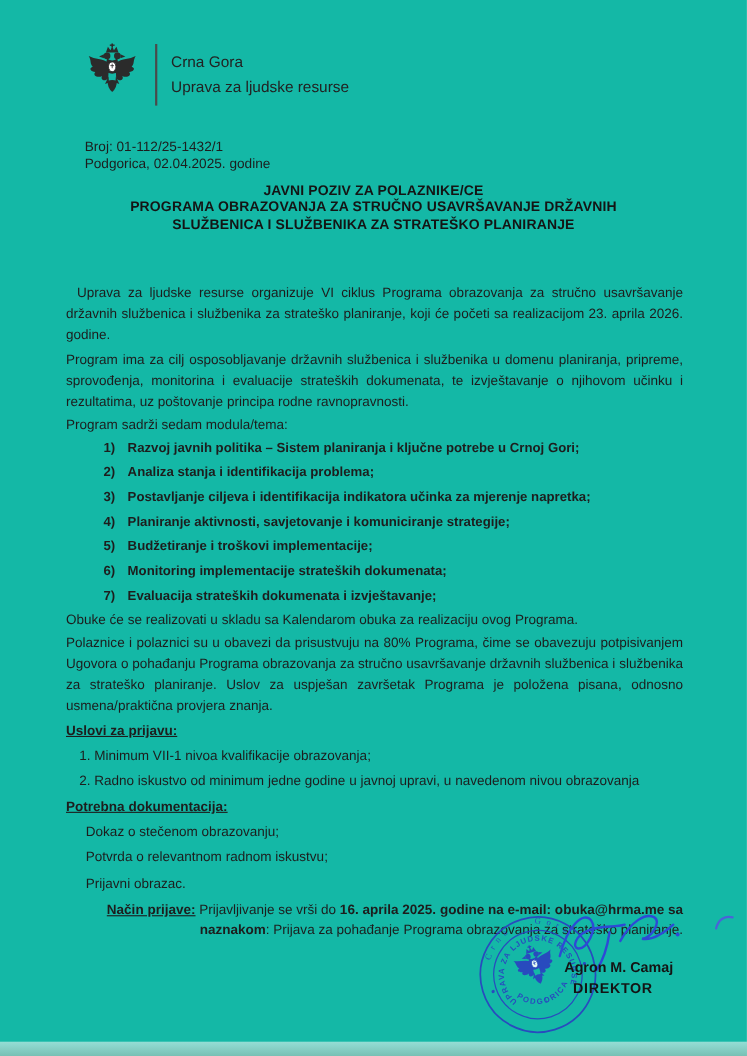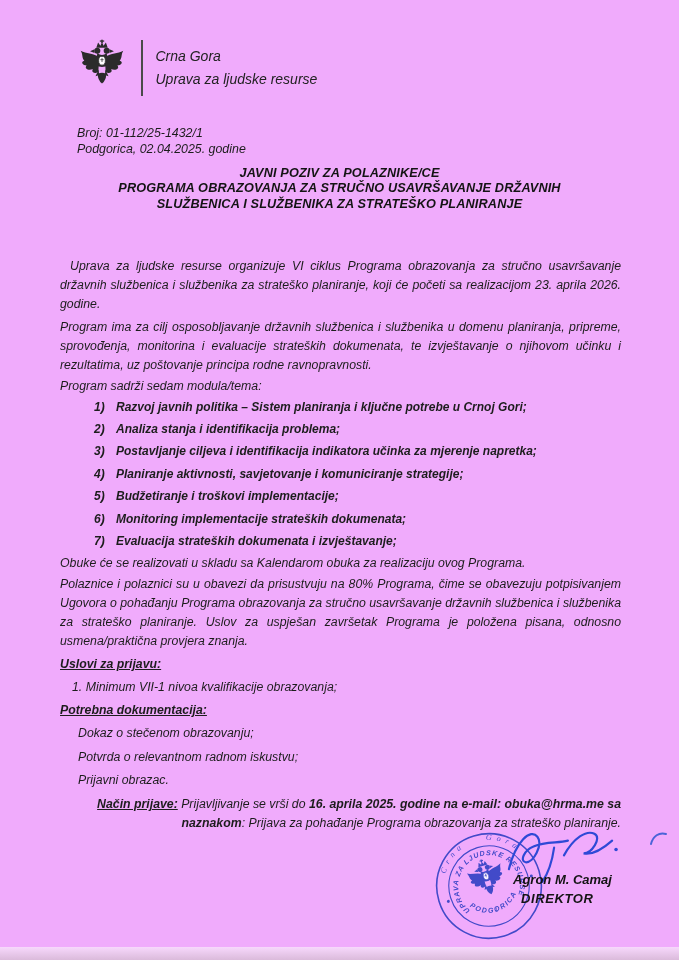--- a/index.html
+++ b/index.html
@@ -1,25 +1,24 @@
 <!DOCTYPE html>
 <html><head>
 <meta charset="utf-8">
 <style>
   * { box-sizing: border-box; }
   html, body { margin: 0; padding: 0; background: #ffffff; }
   .page {
     position: relative;
     width: 679px;
     height: 960px;
-    background: #f0abfc;
+    background: #14b8a6;
     font-family: "Liberation Sans", "DejaVu Sans", sans-serif;
     color: #1d1d1d;
     overflow: hidden;
-    font-style: italic;
   }
 
   
   .letterhead {
     position: absolute;
     top: 36px; left: 76px;
     display: flex;
     align-items: center;
     gap: 13px;
   }
@@ -217,20 +216,21 @@
         <span class="module-num">7)</span>
         <span>Evaluacija strateških dokumenata i izvještavanje;</span>
       </div>
     </div>
 
     <p class="para tight">Obuke će se realizovati u skladu sa Kalendarom obuka za realizaciju ovog Programa.</p>
     <p class="para">Polaznice i polaznici su u obavezi da prisustvuju na 80% Programa, čime se obavezuju potpisivanjem Ugovora o pohađanju Programa obrazovanja za stručno usavršavanje državnih službenica i službenika za strateško planiranje. Uslov za uspješan završetak Programa je položena pisana, odnosno usmena/praktična provjera znanja.</p>
 
     <div class="section-heading">Uslovi za prijavu:</div>
     <div class="cond-item">1. Minimum VII-1 nivoa kvalifikacije obrazovanja;</div>
+    <div class="cond-item">2. Radno iskustvo od minimum jedne godine u javnoj upravi, u navedenom nivou obrazovanja</div>
 
     <div class="section-heading">Potrebna dokumentacija:</div>
     <div class="doc-item">Dokaz o stečenom obrazovanju;</div>
     <div class="doc-item">Potvrda o relevantnom radnom iskustvu;</div>
     <div class="doc-item">Prijavni obrazac.</div>
 
     <p class="para application-para">
       <span class="application-label">Način prijave:</span><span> Prijavljivanje se vrši do </span><span class="bold-inline">16. aprila 2025. godine na e-mail: obuka@hrma.me</span><span> </span><span class="bold-inline">sa naznakom</span><span>: Prijava za pohađanje Programa obrazovanja za strateško planiranje.</span>
     </p>
   </div>

